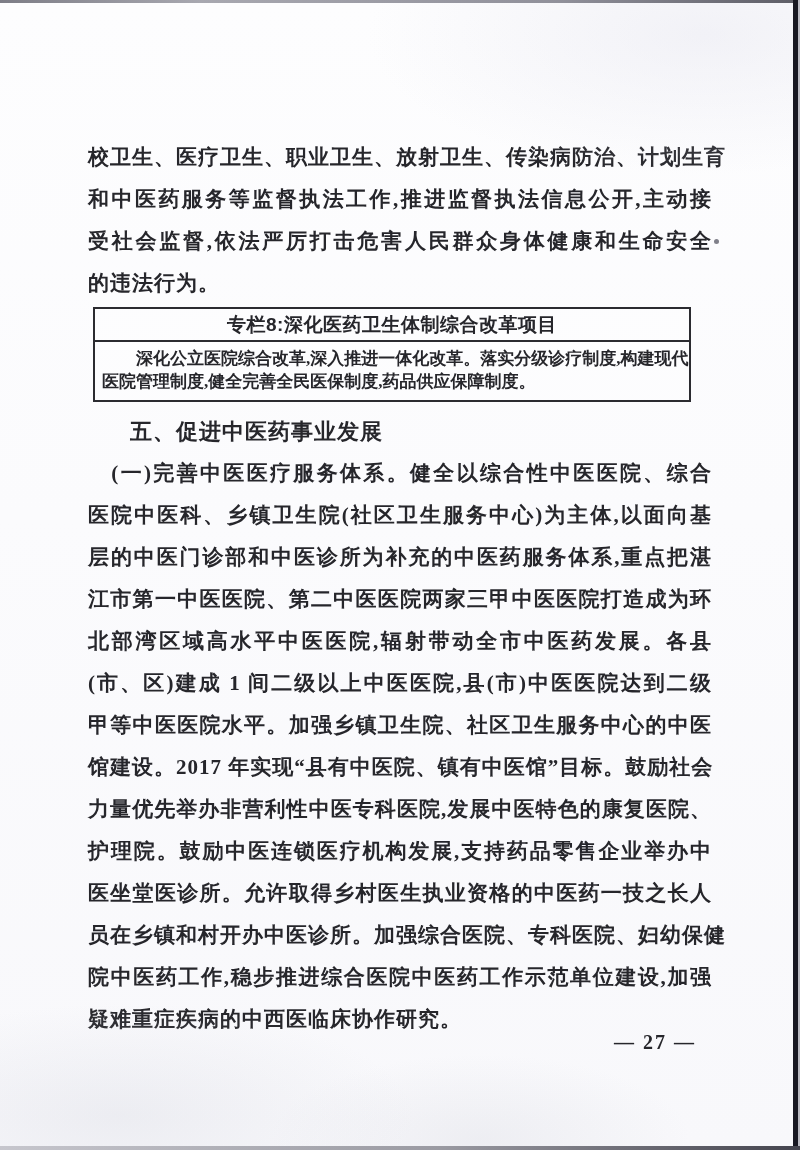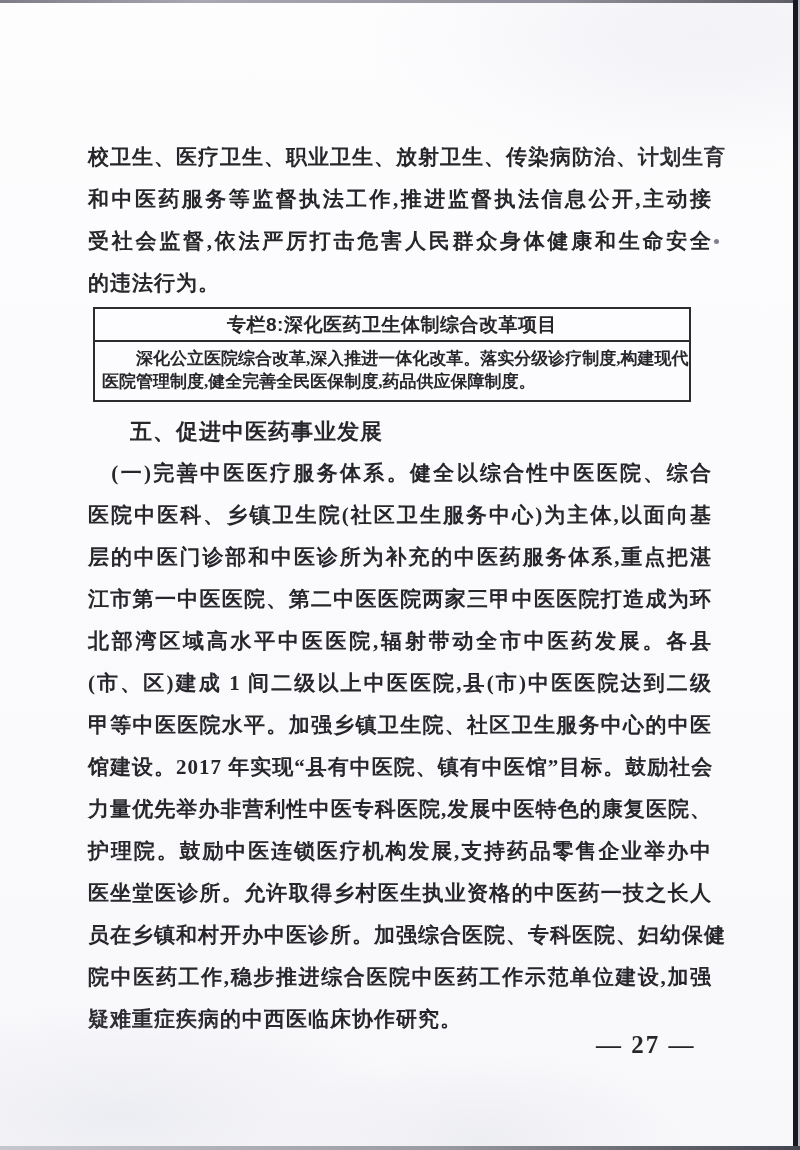--- a/index.html
+++ b/index.html
@@ -65,21 +65,21 @@
     font-size:22px;font-weight:700;line-height:30px;letter-spacing:1px;
   }
 
   
   .para-sub{margin-top:5px;}
   .lead{font-weight:700;}
   .lines-cont .tline:last-child{text-align-last:left;}
 
   .page-number{
     position:absolute;top:1031px;left:596px;width:100px;
-    text-align:left;font-size:25px;font-weight:600;letter-spacing:2px;
+    text-align:right;font-size:20px;font-weight:600;letter-spacing:2px;
     white-space:nowrap;
   }
 </style>
 </head>
 <body>
 
 <div class="page">
   <div class="scan-shade"></div>
   <div class="edge-top"></div>
   <div class="edge-right"></div>

